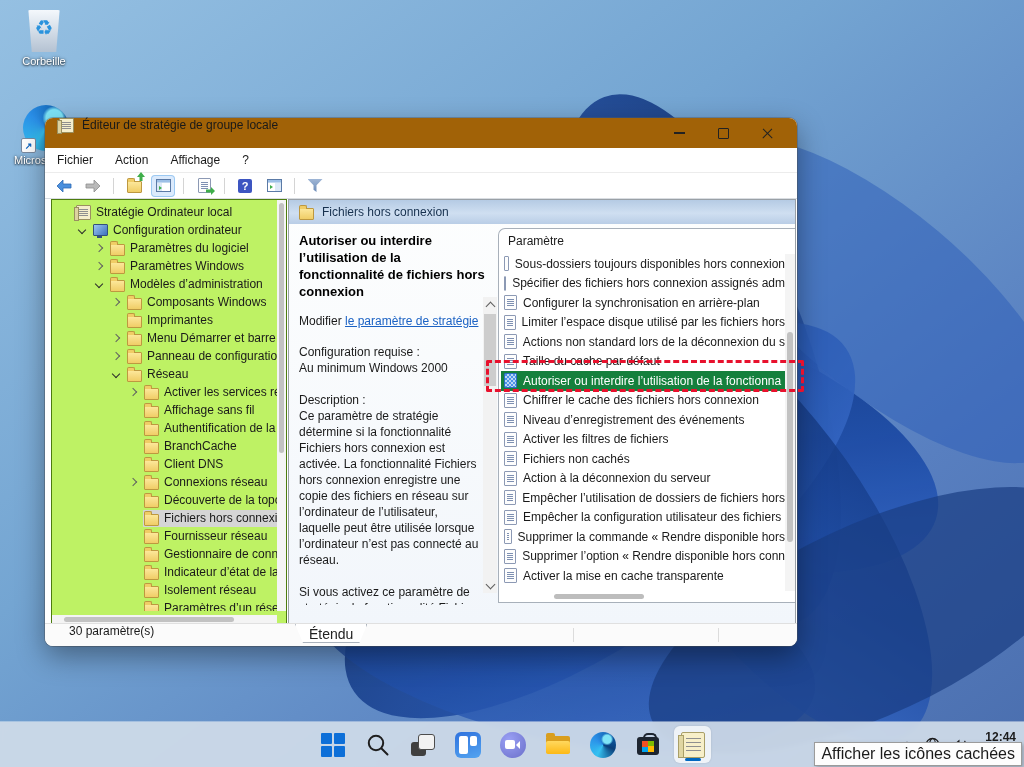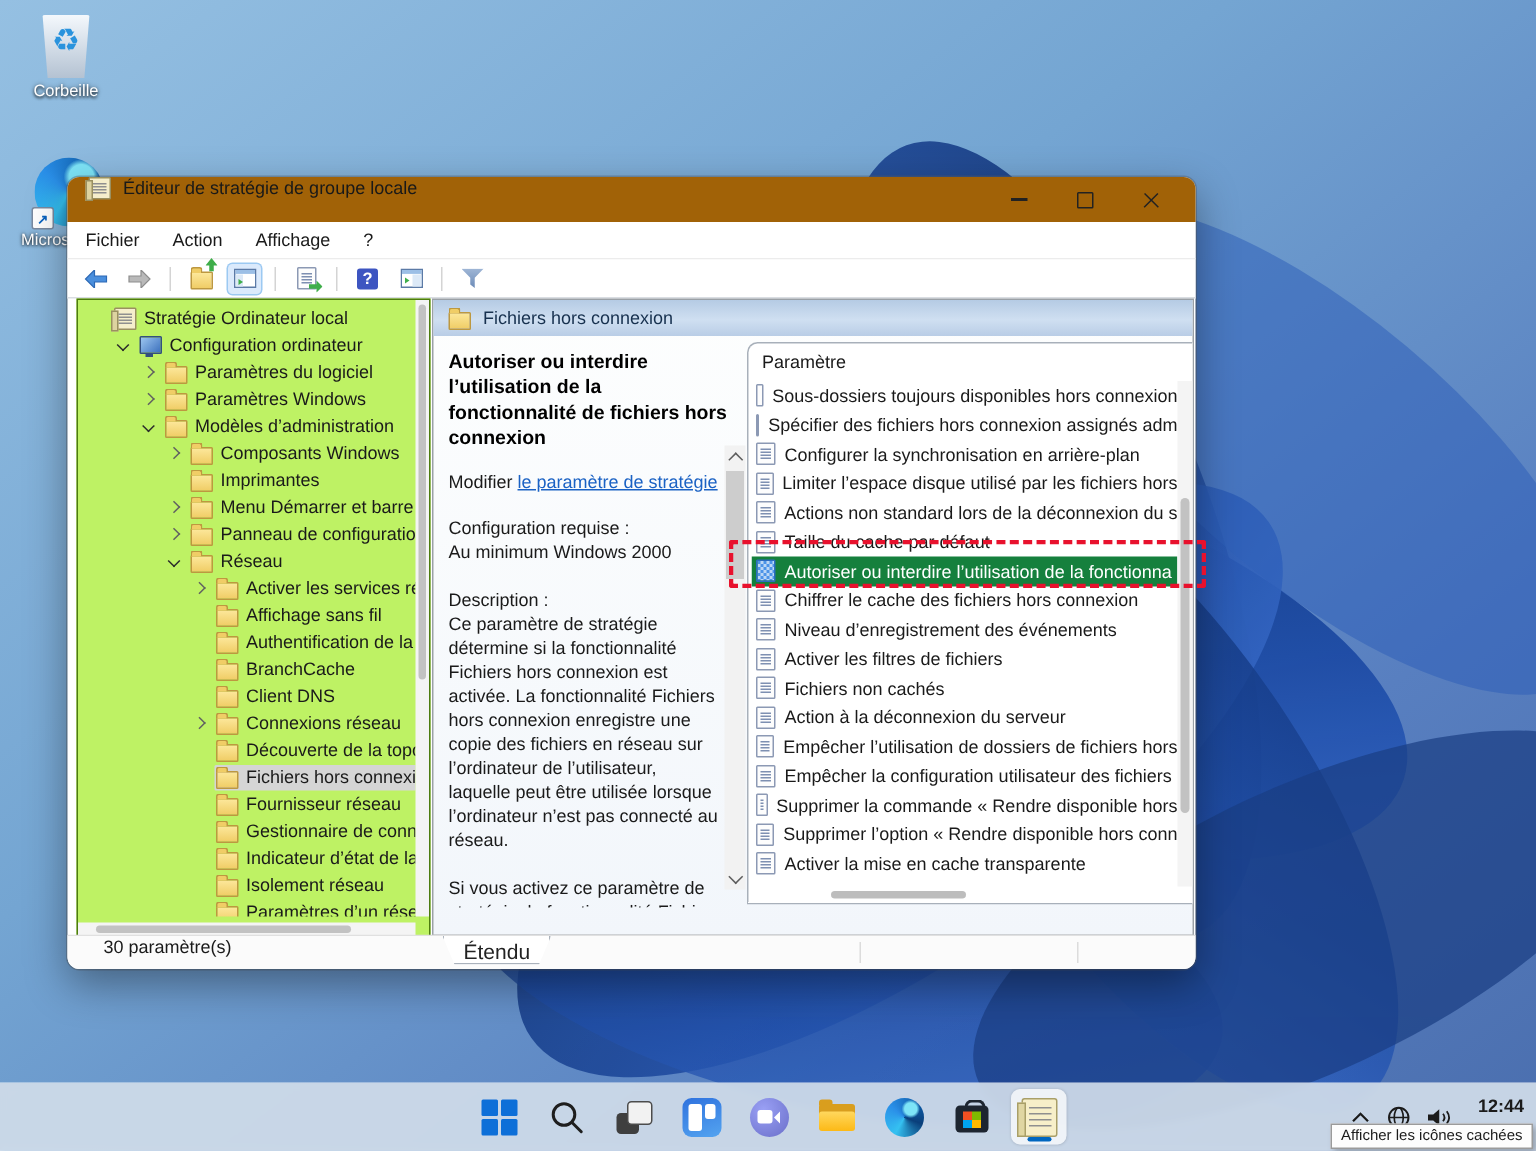--- a/index.html
+++ b/index.html
@@ -168,21 +168,21 @@
   .g-store .logo{position:absolute;left:7px;top:9px;width:12px;height:11px;
     background:conic-gradient(#7fba00 0 25%,#ffb900 0 50%,#00a4ef 0 75%,#f25022 0);}
   .g-scroll{position:relative;width:22px;height:24px;margin:auto;background:#f7efc9;border:1px solid #a99f68;border-radius:2px;}
   .g-scroll::before{content:"";position:absolute;left:-4px;top:2px;width:4px;height:21px;background:#e0d6a2;border:1px solid #a99f68;}
   .g-scroll::after{content:"";position:absolute;left:4px;right:3px;top:5px;height:1.6px;background:#8f8f8f;
     box-shadow:0 4px 0 #8f8f8f,0 8px 0 #8f8f8f,0 12px 0 #8f8f8f;}
 
   #tray{position:absolute;right:8px;top:0;height:45px;display:flex;align-items:center;gap:10px;font-weight:bold;}
   .clock{font-size:12px;color:#1b1b1b;text-align:right;line-height:13px;margin-left:6px;margin-bottom:14px;}
   #tooltip{position:absolute;right:2px;bottom:1px;z-index:5;background:#fdfdfd;border:1px solid #9b9b9b;
-    box-shadow:2px 2px 4px rgba(0,0,0,.25);font-size:10px;color:#1b1b1b;padding:2px 6px;white-space:nowrap;}
+    box-shadow:2px 2px 4px rgba(0,0,0,.25);font-size:16px;color:#1b1b1b;padding:2px 6px;white-space:nowrap;}
 </style>
 </head>
 <body>
 
 <svg id="wallpaper" width="1024" height="767" viewBox="0 0 1024 767">
   <defs>
     <linearGradient id="bg" x1="0" y1="0" x2="1" y2="1">
       <stop offset="0" stop-color="#95c0e2"></stop>
         <stop offset="0.4" stop-color="#74a5d2"></stop>
       <stop offset="0.75" stop-color="#587fc0"></stop>

